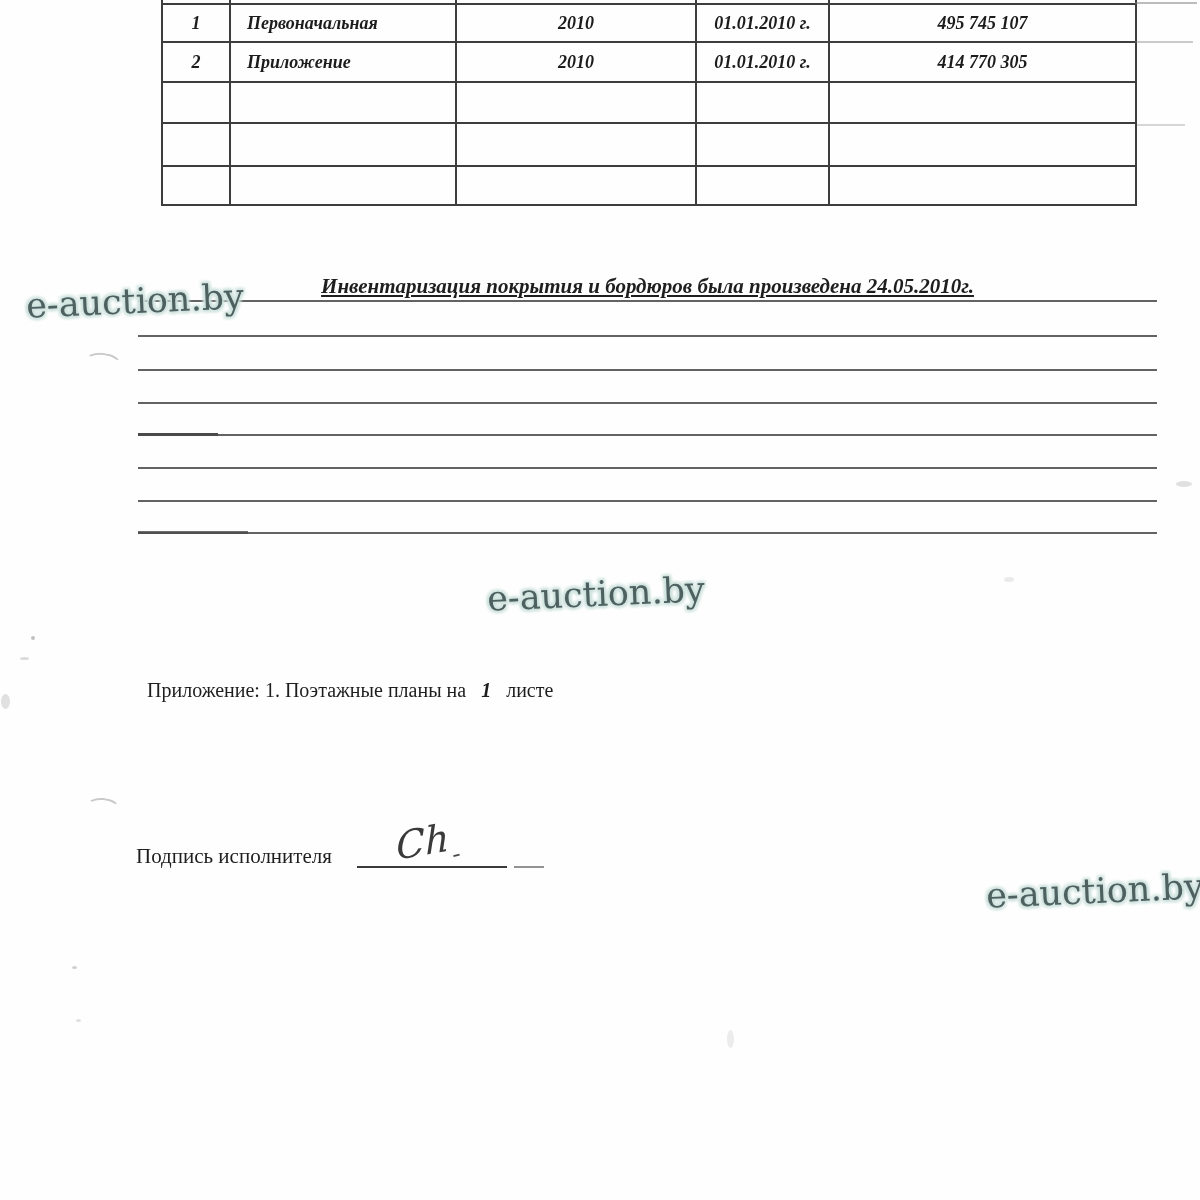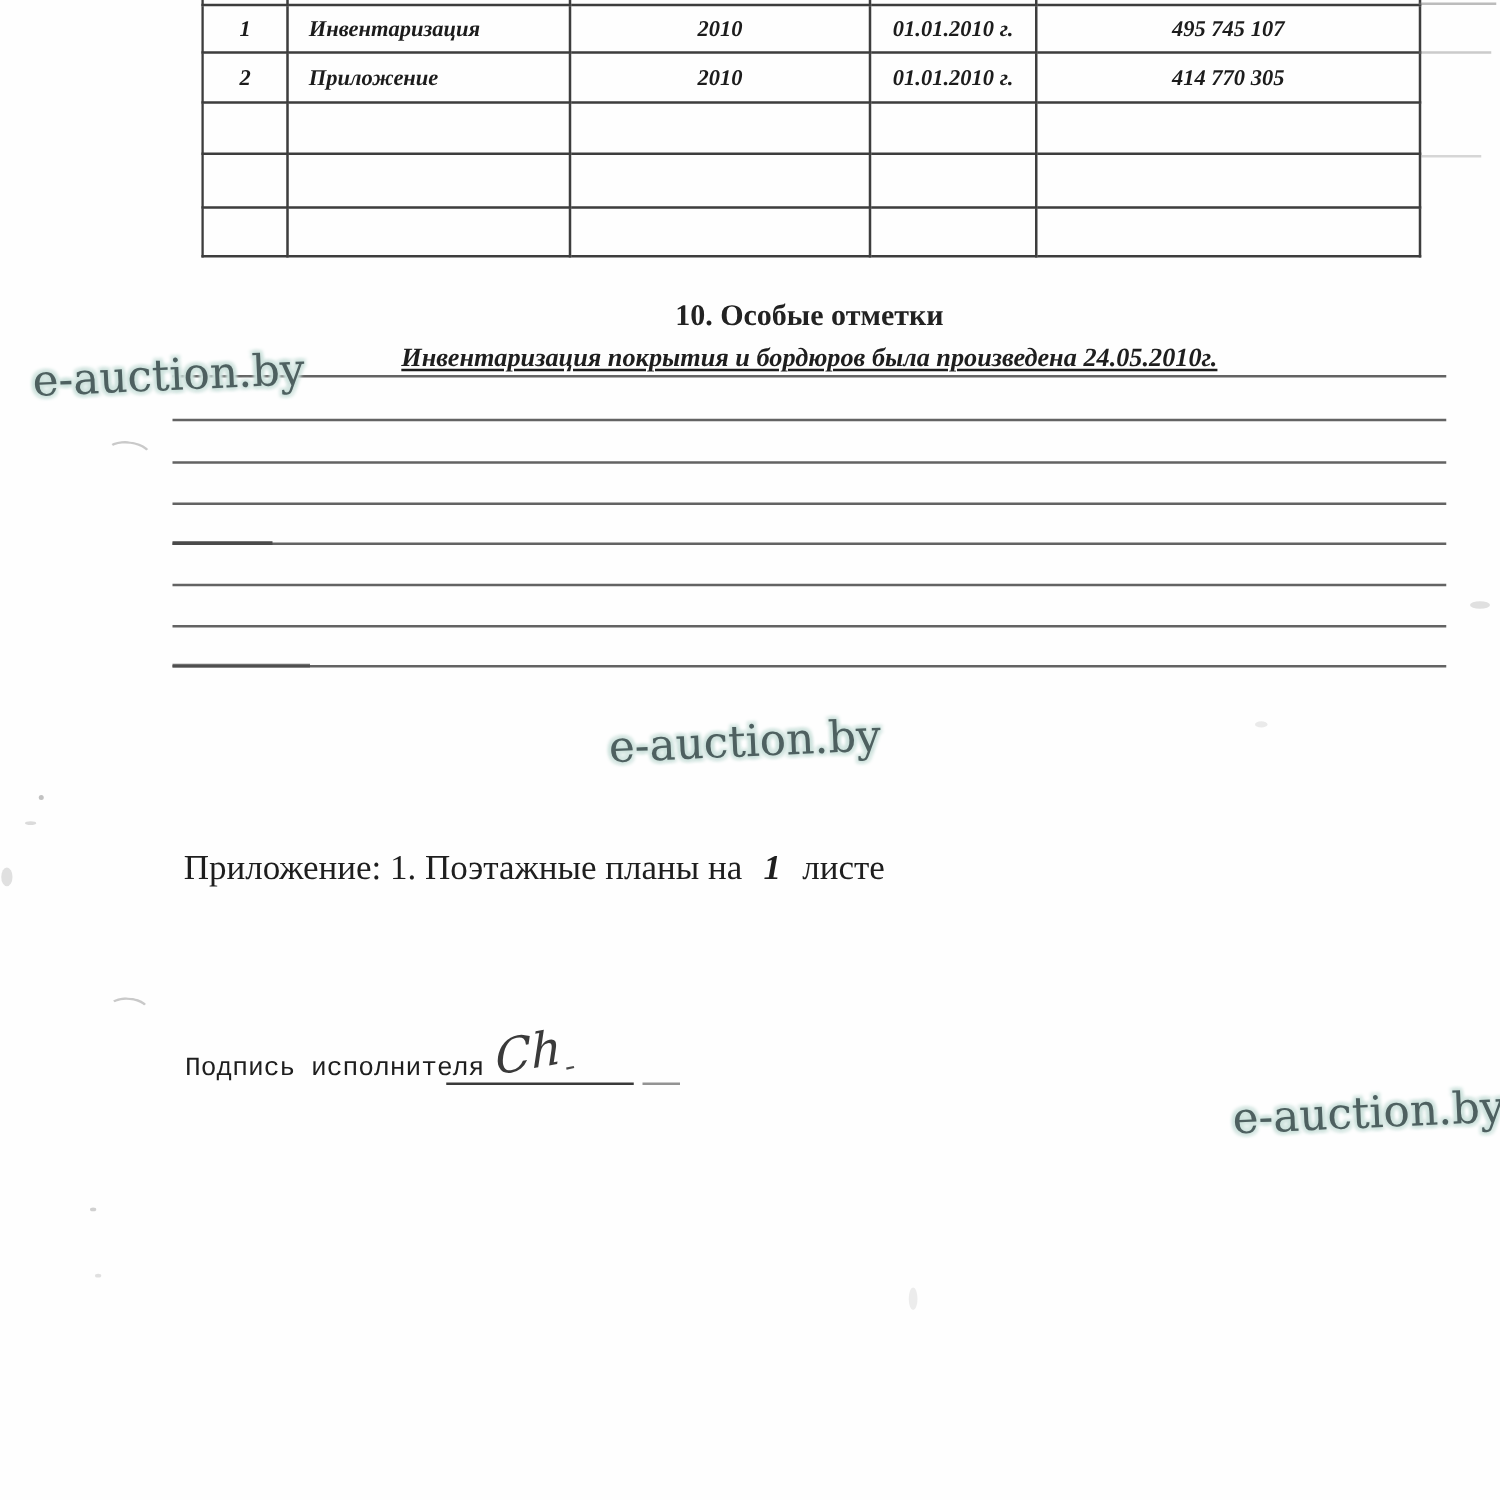--- a/index.html
+++ b/index.html
@@ -32,25 +32,25 @@
   .rule{position:absolute;left:138px;width:1019px;height:2px;background:rgba(55,55,55,0.78);}
   .rule-dark{position:absolute;height:3px;background:#4a4a4a;}
   
   .wm{
     position:absolute;font-family:"DejaVu Serif", serif;font-size:35px;
     color:#4e6060;transform:rotate(-2.5deg);white-space:nowrap;
     text-shadow:0 0 1px #c9ded8,0 0 2px #c9ded8,0 0 4px #cfe3de,
       2px 2px 3px #cfe3de,-2px -2px 3px #cfe3de,2px -2px 3px #cfe3de,-2px 2px 3px #cfe3de;
   }
   
-  .att-line{position:absolute;font-size:28px;color:#1e1e1e;white-space:nowrap;}
+  .att-line{position:absolute;font-size:20px;color:#1e1e1e;white-space:nowrap;}
   .att-count{font-weight:bold;font-style:italic;padding:0 10px;}
   .blank{display:inline-block;width:68px;border-bottom:2px solid #3a3a3a;height:18px;vertical-align:baseline;margin:0 8px;}
   
-  .sig-label{position:absolute;left:148px;top:844px;font-size:21px;color:#1e1e1e;font-family:Liberation Mono, monospace;}
+  .sig-label{position:absolute;left:136px;top:844px;font-size:21px;color:#1e1e1e;}
   .sig-line{position:absolute;top:866px;height:2px;background:#3a3a3a;}
   .sig-mark{
     position:absolute;left:396px;top:820px;font-size:38px;font-style:italic;
     font-family:"DejaVu Serif", serif;color:#3a3a3a;
     transform:rotate(-10deg) skewX(-8deg);
   }
   .sig-dash{position:absolute;left:452px;top:840px;font-size:24px;color:#4a4a4a;transform:rotate(-12deg);}
   
   .arc{position:absolute;border:2px solid transparent;border-top-color:#b8b8b8;border-radius:50%;opacity:.75;}
   .speck{position:absolute;background:#9a9a9a;border-radius:50%;}
@@ -72,21 +72,21 @@
       <tbody>
           <tr class="spacer">
         <td></td>
             <td></td>
             <td></td>
             <td></td>
             <td></td>
       </tr>
       <tr class="r1">
         <td>1</td>
-        <td class="name">Инвентаризация</td>
+        <td class="name">Первоначальная</td>
         <td>2010</td>
         <td>01.01.2010 г.</td>
         <td>495 745 107</td>
       </tr>
       <tr class="r2">
         <td>2</td>
         <td class="name">Приложение</td>
         <td>2010</td>
         <td>01.01.2010 г.</td>
         <td>414 770 305</td>
@@ -113,21 +113,20 @@
         <td></td>
       </tr>
     </tbody>
       </table>
   </div>
 
   <div class="tline" style="left:1135px;top:2px;width:62px;opacity:.5;"></div>
   <div class="tline" style="left:1135px;top:41px;width:58px;opacity:.38;"></div>
   <div class="tline" style="left:1137px;top:124px;width:48px;opacity:.3;"></div>
 
-  <div class="center-band sec-title">10. Особые отметки</div>
   <div class="center-band sec-note">Инвентаризация покрытия и бордюров была произведена 24.05.2010г.</div>
 
   <div class="rule" style="top:300px;width:1019px;"></div>
   <div class="rule" style="top:335px;"></div>
   <div class="rule" style="top:369px;"></div>
   <div class="rule" style="top:402px;"></div>
   <div class="rule" style="top:434px;"></div>
   <div class="rule" style="top:467px;"></div>
   <div class="rule" style="top:500px;"></div>
   <div class="rule" style="top:532px;"></div>

